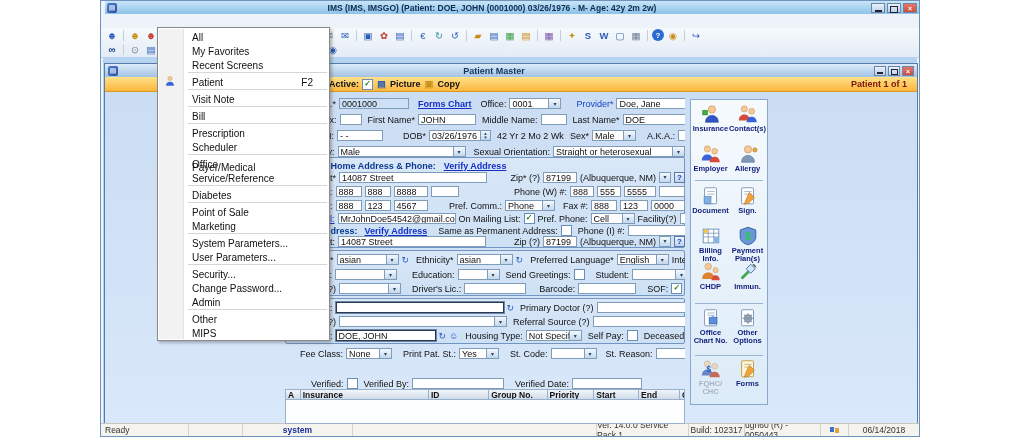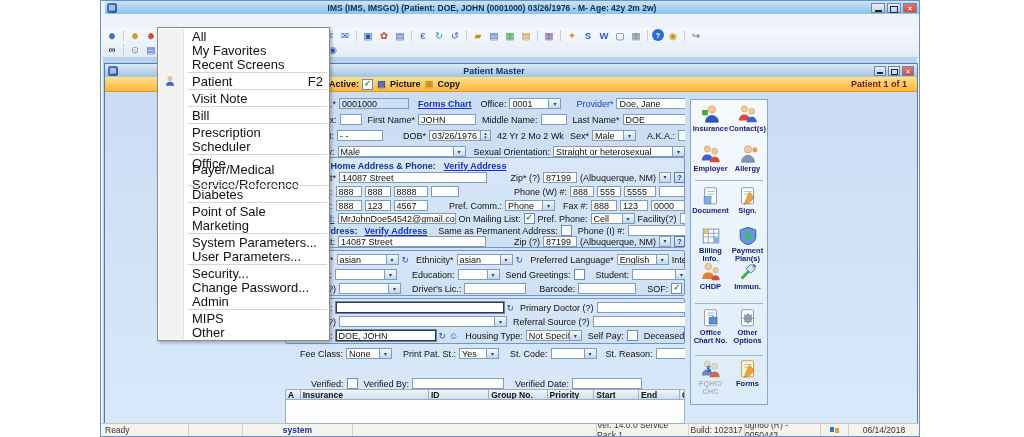--- a/index.html
+++ b/index.html
@@ -65,21 +65,21 @@
   .srow{position:absolute;left:1px;width:74px;display:flex;}
   .scell{width:37px;display:flex;flex-direction:column;align-items:center;}
   .sicon{width:26px;height:22px;}
   .sicon svg{width:26px;height:22px;}
   .slabel{font-size:7.5px;font-weight:bold;color:#101c7a;text-align:center;line-height:8px;white-space:normal;}
   .slabel.dim{color:#a8b4c4;}
   .ssep{position:absolute;left:4px;width:68px;height:1px;background:#9ab6d4;}
   
   #setupmenu{position:absolute;left:157px;top:27px;width:171px;background:#fff;border:1px solid #8a8a8a;box-shadow:2px 2px 3px rgba(60,60,60,.35);z-index:60;padding:1px 0;}
   #setupmenu .strip{position:absolute;left:1px;top:1px;bottom:1px;width:24px;background:#f2f2f2;border-right:1px solid #e3e3e3;}
-  .mi{position:relative;height:14px;display:flex;align-items:center;padding-left:34px;padding-right:6px;font-size:13px;color:#111;z-index:2;}
+  .mi{position:relative;height:14px;display:flex;align-items:flex-end;padding-left:34px;padding-right:16px;font-size:10px;color:#111;z-index:2;}
   .mi .sc{margin-left:auto;color:#111;}
   .mi .micon{position:absolute;left:6px;top:1px;width:12px;height:12px;}
   .msep{height:1px;background:#d6d6d6;margin:1px 2px 1px 30px;position:relative;z-index:2;}
   
   #statusbar{position:absolute;left:0;right:0;bottom:0;height:12px;background:#f4f3ee;border-top:1px solid #c8c6ba;display:flex;font-size:8.5px;color:#333;}
   .scellst{border-right:1px solid #d5d2c6;height:100%;display:flex;align-items:center;justify-content:center;box-sizing:border-box;overflow:hidden;}
 </style>
 </head>
 <body>
 
@@ -651,19 +651,19 @@
         <span>Security...</span>
       </div>
     <div class="mi">
         <span>Change Password...</span>
       </div>
     <div class="mi">
         <span>Admin</span>
       </div>
     <div class="msep"></div>
     <div class="mi">
+        <span>Other</span>
+      </div>
+    <div class="mi">
         <span>MIPS</span>
-      </div>
-    <div class="mi">
-        <span>Other</span>
       </div>
   </div>
 </div>
 
 </body></html>

